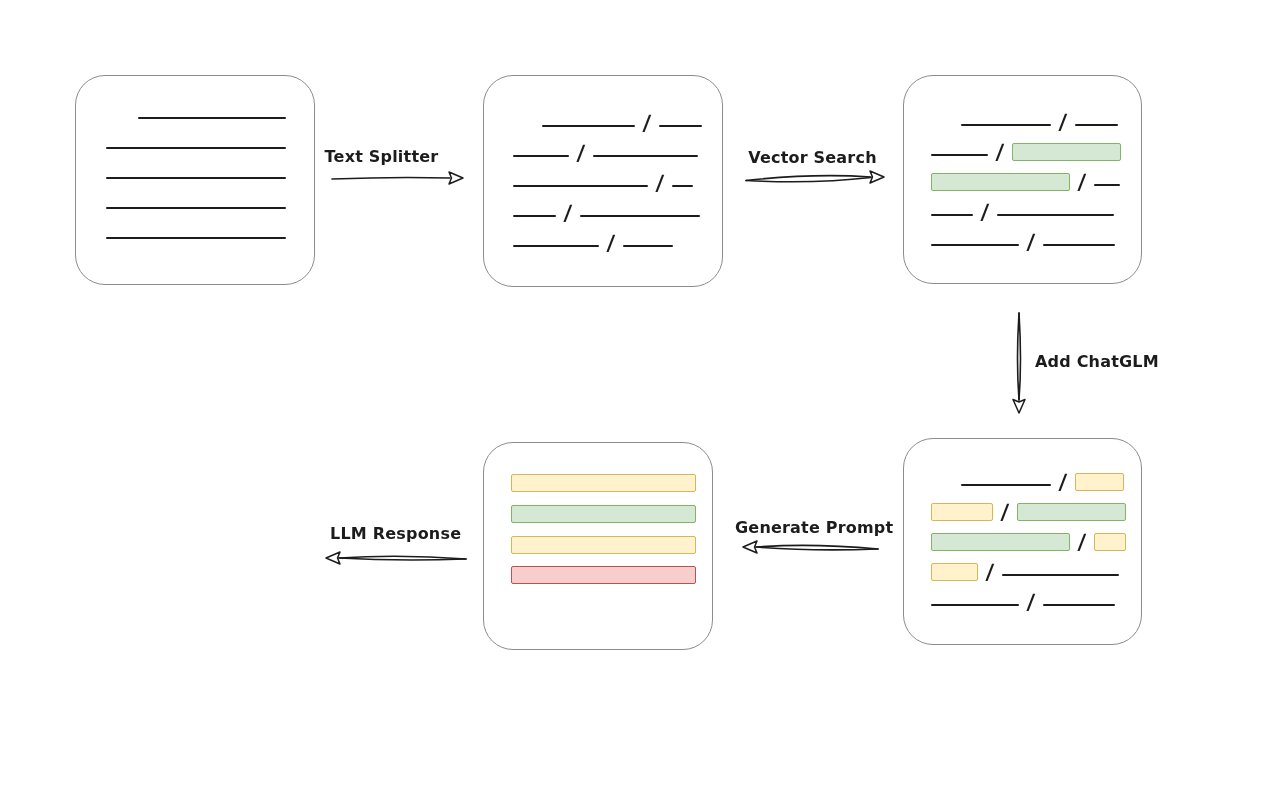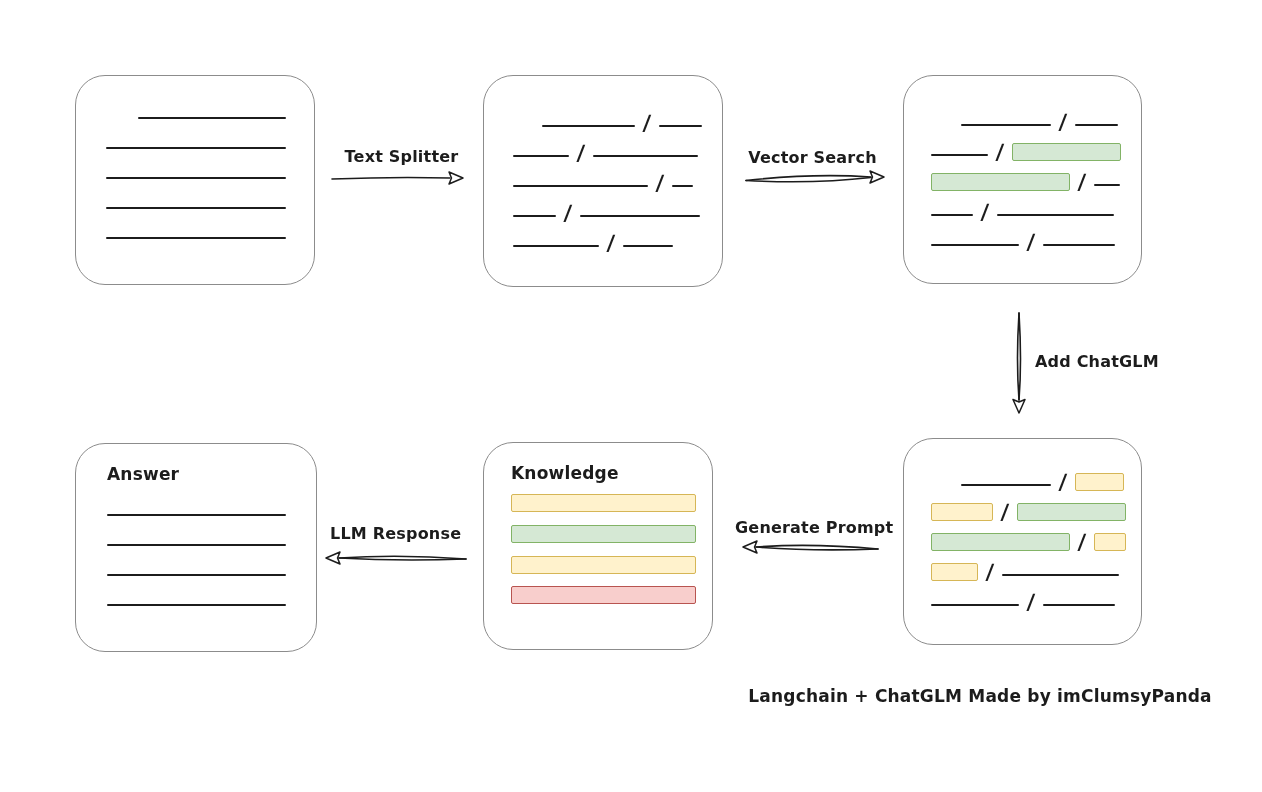--- a/index.html
+++ b/index.html
@@ -158,59 +158,38 @@
         <div class="seg-row">
           <span class="seg-line" style="width: 88px;"></span>
           <span class="seg-slash">/</span>
           <span class="seg-line" style="width: 72px;"></span>
         </div>
       </div>
   </div>
 
   <div class="node" style="left:483px;top:442px;width:230px;height:208px;">
     <div style="padding:20px 0 0 27px;">
-      <div class="inner-label">Knowledge</div>
       <div style="display:flex;flex-direction:column;gap:13px;margin-top:11px;">
           <div class="bar chip-yellow" style="width: 183px;"></div>
           <div class="bar chip-green" style="width: 183px;"></div>
           <div class="bar chip-yellow" style="width: 183px;"></div>
         </div>
       <div style="display:flex;flex-direction:column;gap:13px;margin-top:12px;">
           <div class="bar chip-red" style="width: 183px;"></div>
         </div>
     </div>
   </div>
 
-  <div class="node" style="left:75px;top:443px;width:242px;height:209px;">
-    <div style="padding:20px 0 0 31px;">
-      <div class="inner-label">Answer</div>
-      <div class="seg-rows" style="padding-top:4px;">
-          <div class="seg-row">
-            <span class="seg-line" style="width: 179px;"></span>
-          </div>
-          <div class="seg-row">
-            <span class="seg-line" style="width: 179px;"></span>
-          </div>
-          <div class="seg-row">
-            <span class="seg-line" style="width: 179px;"></span>
-          </div>
-          <div class="seg-row">
-            <span class="seg-line" style="width: 179px;"></span>
-          </div>
-        </div>
-    </div>
-  </div>
-
-  <div class="arrow-label centered" style="left:334px;top:147px;width:135px;">Text Splitter</div>
+
+  <div class="arrow-label centered" style="left:314px;top:147px;width:135px;">Text Splitter</div>
   <div class="arrow-label centered" style="left:745px;top:148px;width:135px;">Vector Search</div>
   <div class="arrow-label" style="left:1035px;top:352px;">Add ChatGLM</div>
   <div class="arrow-label centered" style="left:735px;top:518px;width:150px;">Generate Prompt</div>
   <div class="arrow-label centered" style="left:330px;top:524px;width:125px;">LLM Response</div>
 
-  <div id="caption">Langchain + ChatGLM Made by imClumsyPanda</div>
 
   <svg id="arrow-layer" width="1262" height="792" viewBox="0 0 1262 792">
     <g>
       <path d="M332,179 Q395,176.5 450,178"></path>
       <polygon points="463,178 449,172 451.5,178 449,184"></polygon>
     </g>
     <g>
       <path d="M746,180.5 Q814,173 871,177"></path>
       <path d="M746,180.5 Q814,184 871,177.5"></path>
       <polygon points="884,177 870,171 872.5,177 870,183"></polygon>

